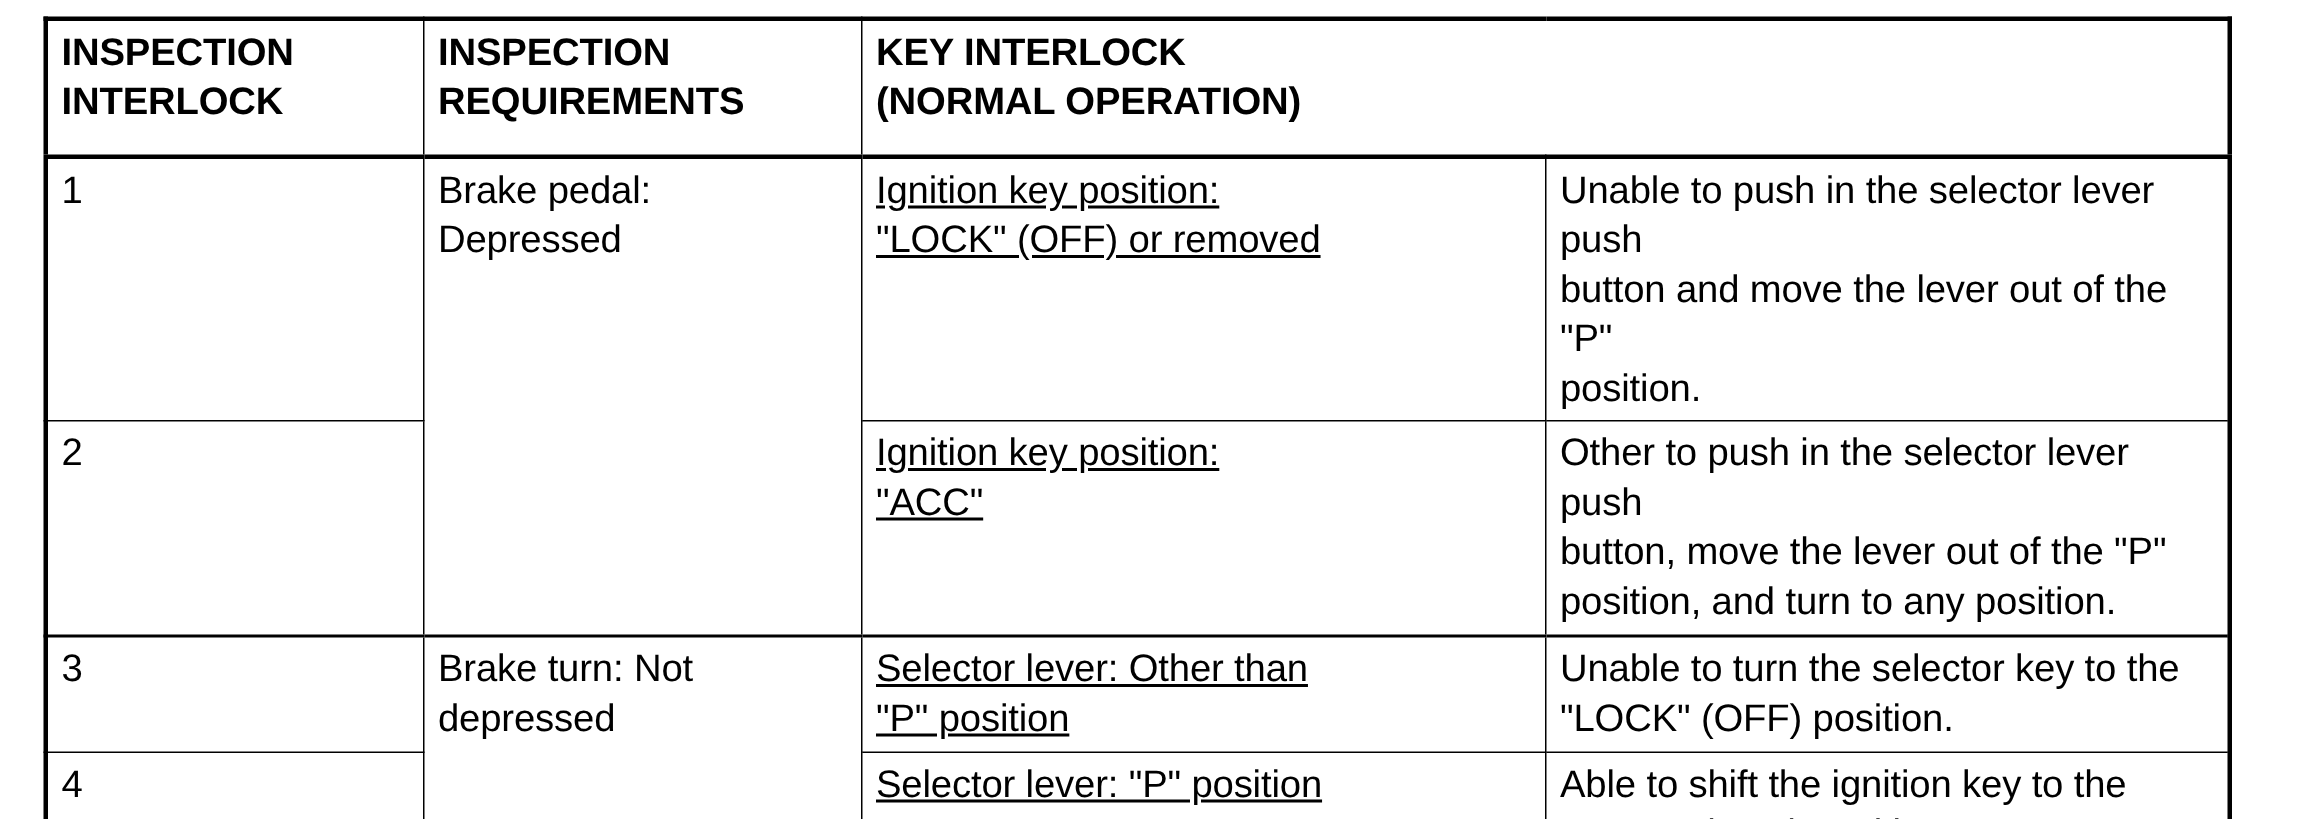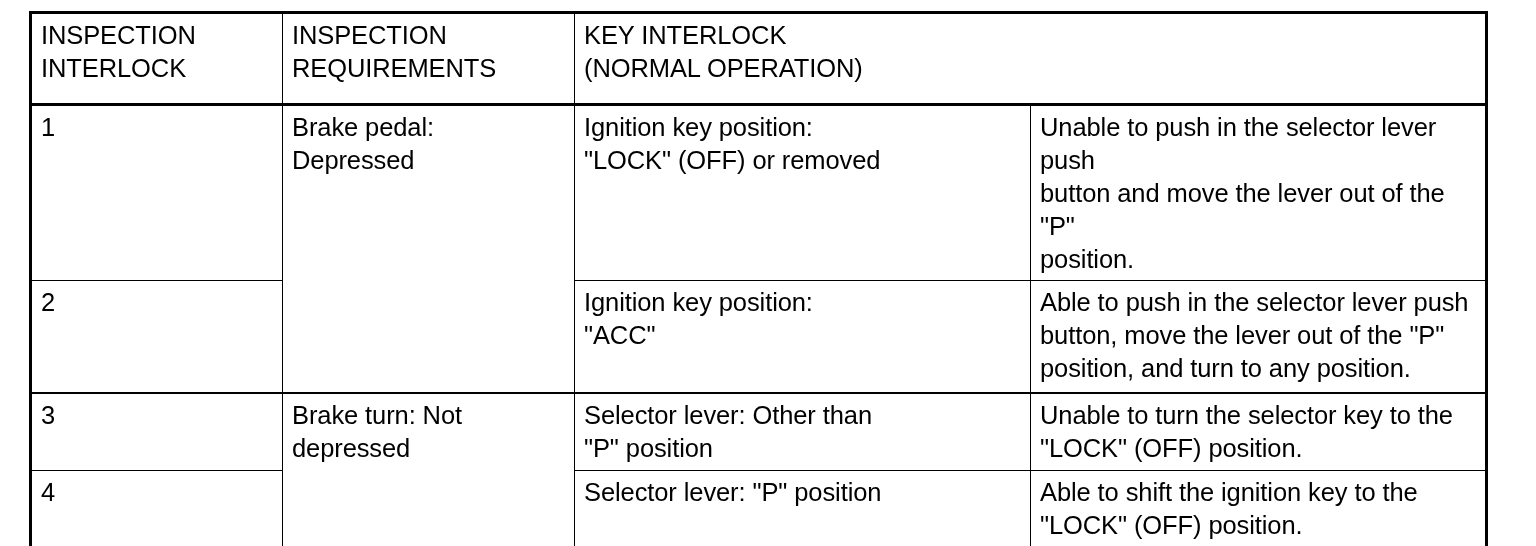--- a/index.html
+++ b/index.html
@@ -46,31 +46,31 @@
     background: #ffffff;
   }
 
   
   .inspection-table {
     border: 3px solid #000000;
   }
 
   .col-proc   { width: 233px; }
   .col-req    { width: 274px; }
-  .col-key    { width: 375px; }
+  .col-key    { width: 375px; text-decoration: underline; }
   .col-result { width: 577px; }
 
   
   .hdr-cell {
     font-weight: bold;
     border-bottom: 3px solid #000000 !important;
     height: 79px;
     padding-top: 6px;
   }
-  .hdr-line { display: block; white-space: nowrap; }
+  .hdr-line { display: block; white-space: nowrap; font-weight: bold; }
 
   
   .r-tall  { height: 116px; }
   .r-tall2 { height: 112px; }
   .r-short { height: 77px; }
 
   .cell-num { }
 
   
   .merged-span { }
@@ -122,21 +122,21 @@
         </td>
       </tr>
 
       <tr class="r-tall2">
         <td class="col-proc cell-num">2</td>
         <td class="col-key">
           <span class="txt">Ignition key position:</span>
           <span class="txt">"ACC"</span>
         </td>
         <td class="col-result">
-          <span class="txt">Able to push in the selector lever push</span>
+          <span class="txt">Other to push in the selector lever push</span>
           <span class="txt">button, move the lever out of the "P"</span>
           <span class="txt">position, and turn to any position.</span>
         </td>
       </tr>
 
       <tr class="r-short group-sep">
         <td class="col-proc cell-num">3</td>
         <td class="col-req merged-span" rowspan="2">
           <span class="txt">Brake turn: Not</span>
           <span class="txt">depressed</span>

